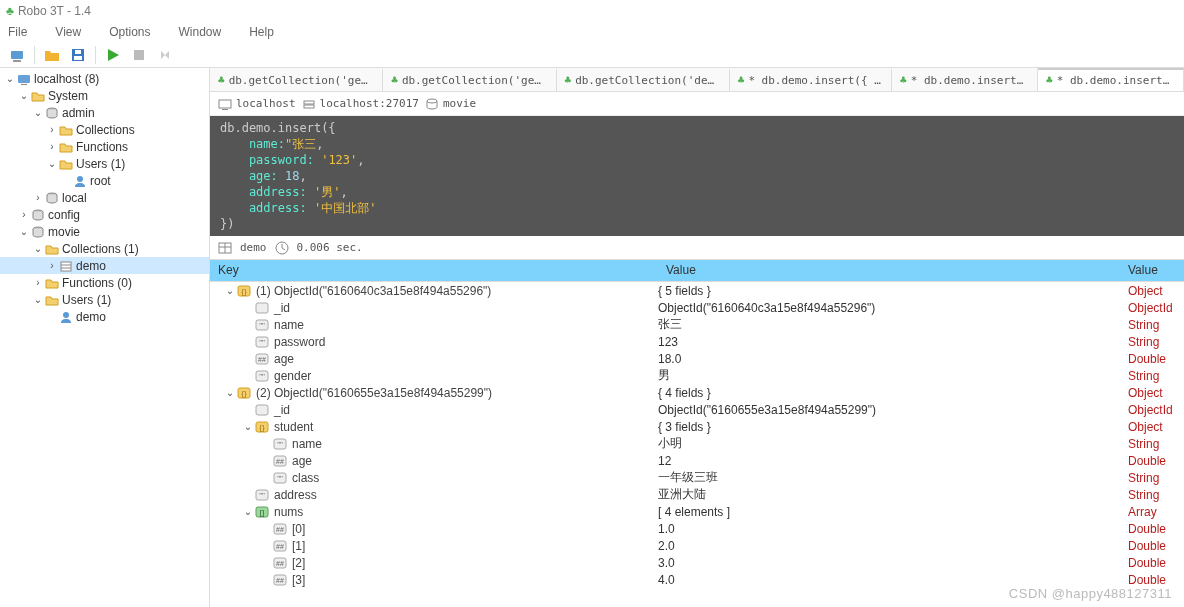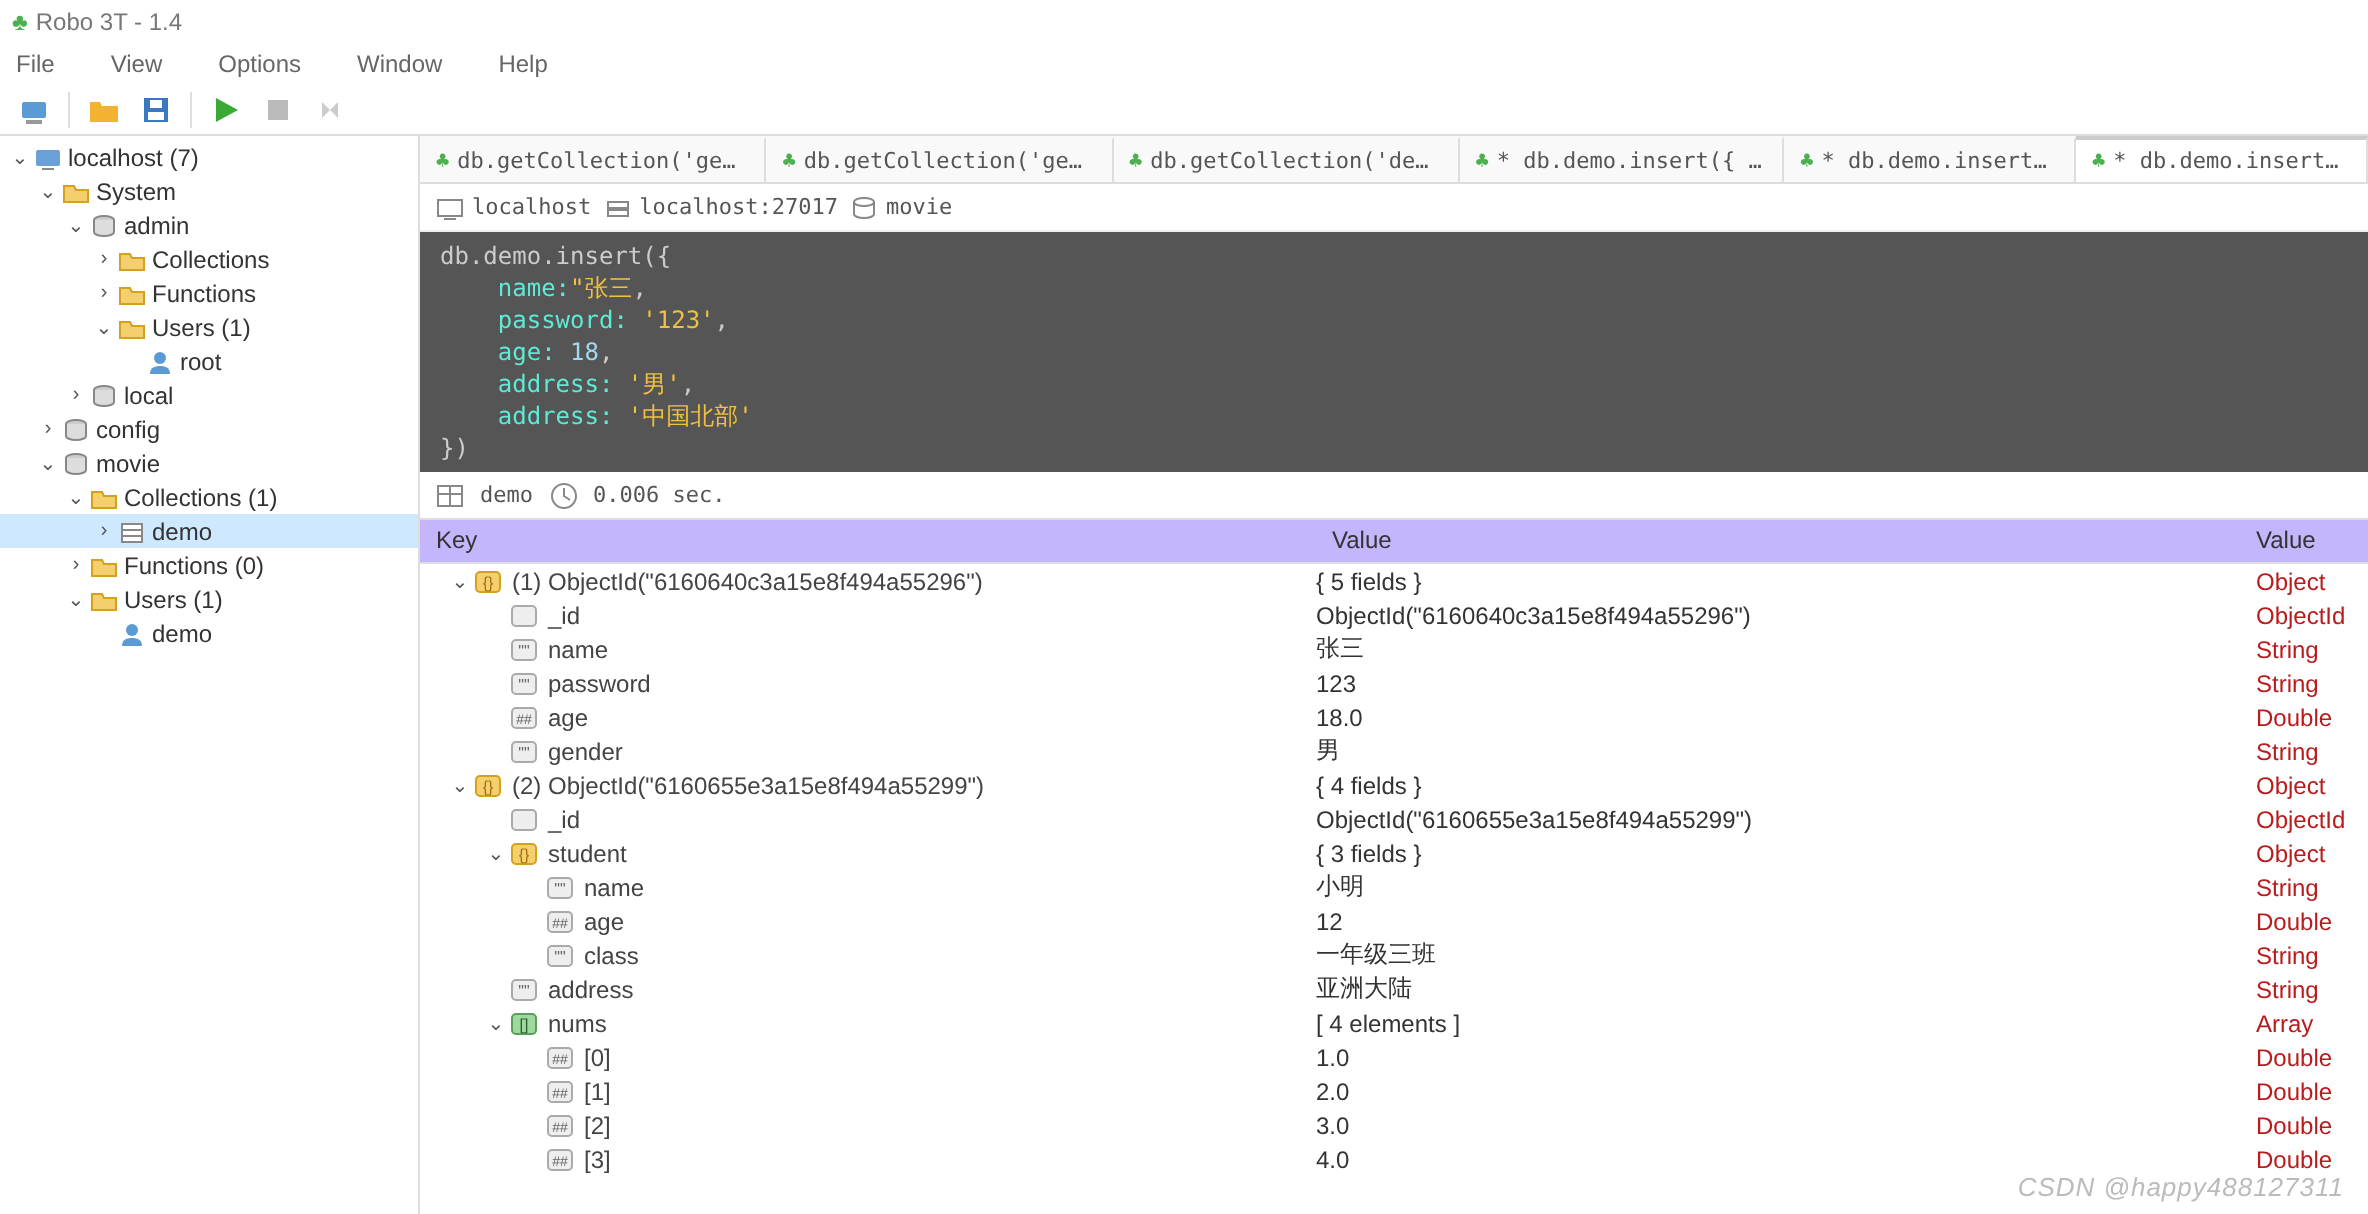--- a/index.html
+++ b/index.html
@@ -26,30 +26,30 @@
   .context { height: 24px; display: flex; align-items: center; gap: 6px; padding: 0 8px; background: #fff; border-bottom: 1px solid #eee; font-family: Consolas, monospace; font-size: 11px; color: #555; }
   .ctx-item { display: flex; align-items: center; gap: 4px; }
   .editor { background: #555; color: #ddd; font-family: Consolas, monospace; font-size: 12px; padding: 4px 10px; line-height: 16px; }
   .editor .line { white-space: pre; }
   .c-key { color: #5eead4; }
   .c-str { color: #f0c040; }
   .c-num { color: #a0d8ef; }
   .c-punc { color: #ccc; }
   .statusbar { height: 24px; display: flex; align-items: center; gap: 8px; padding: 0 8px; border-bottom: 1px solid #ddd; font-family: Consolas, monospace; font-size: 11px; color: #555; }
   .grid { flex: 1; overflow: auto; }
-  .grid-head { display: flex; height: 22px; background: #c4b5fd; border-bottom: 1px solid #ddd; font-size: 12px; color: #333; }
+  .grid-head { display: flex; height: 22px; background: #7dd3fc; border-bottom: 1px solid #ddd; font-size: 12px; color: #333; }
   .col-key { width: 448px; padding: 3px 8px; }
   .col-val { width: 462px; padding: 3px 8px; }
   .col-type { flex: 1; padding: 3px 8px; }
   .grid-row { display: flex; height: 17px; align-items: center; font-size: 12px; color: #444; }
   .grid-row .rk { width: 448px; display: flex; align-items: center; }
   .grid-row .rv { width: 462px; color: #333; }
   .grid-row .rt { flex: 1; color: #b91c1c; padding-left: 8px; }
   .gicon { width: 16px; height: 14px; display: inline-flex; align-items: center; justify-content: center; margin-right: 4px; }
-  .watermark { position: absolute; right: 12px; bottom: 6px; color: #bbb; font-size: 13px; font-style: italic; letter-spacing: 0.5px; text-align: center; }
+  .watermark { position: absolute; right: 12px; bottom: 6px; color: #bbb; font-size: 13px; letter-spacing: 0.5px; text-align: center; }
 </style>
 </head>
 <body>
 
 <div class="titlebar">
   <span class="leaf">♣</span>
   <span>Robo 3T - 1.4</span>
 </div>
 
 <div class="menubar">
@@ -103,21 +103,21 @@
   <div class="sidebar" id="sidebar">
       <div class="tree-row">
         <span class="ind" style="width: 0px;"></span>
         <span class="tog">⌄</span>
         <span class="ticon">
           <svg width="14" height="14">
             <rect x="1" y="3" width="12" height="8" fill="#6aa0d8" rx="1"></rect>
             <rect x="4" y="12" width="6" height="1" fill="#888"></rect>
           </svg>
         </span>
-        <span>localhost (7)</span>
+        <span>localhost (8)</span>
       </div>
       <div class="tree-row">
         <span class="ind" style="width: 14px;"></span>
         <span class="tog">⌄</span>
         <span class="ticon">
           <svg width="14" height="14">
             <path d="M1 4h5l1 2h6v6H1z" fill="#f4cf6e" stroke="#d4a020"></path>
           </svg>
         </span>
         <span>System</span>

